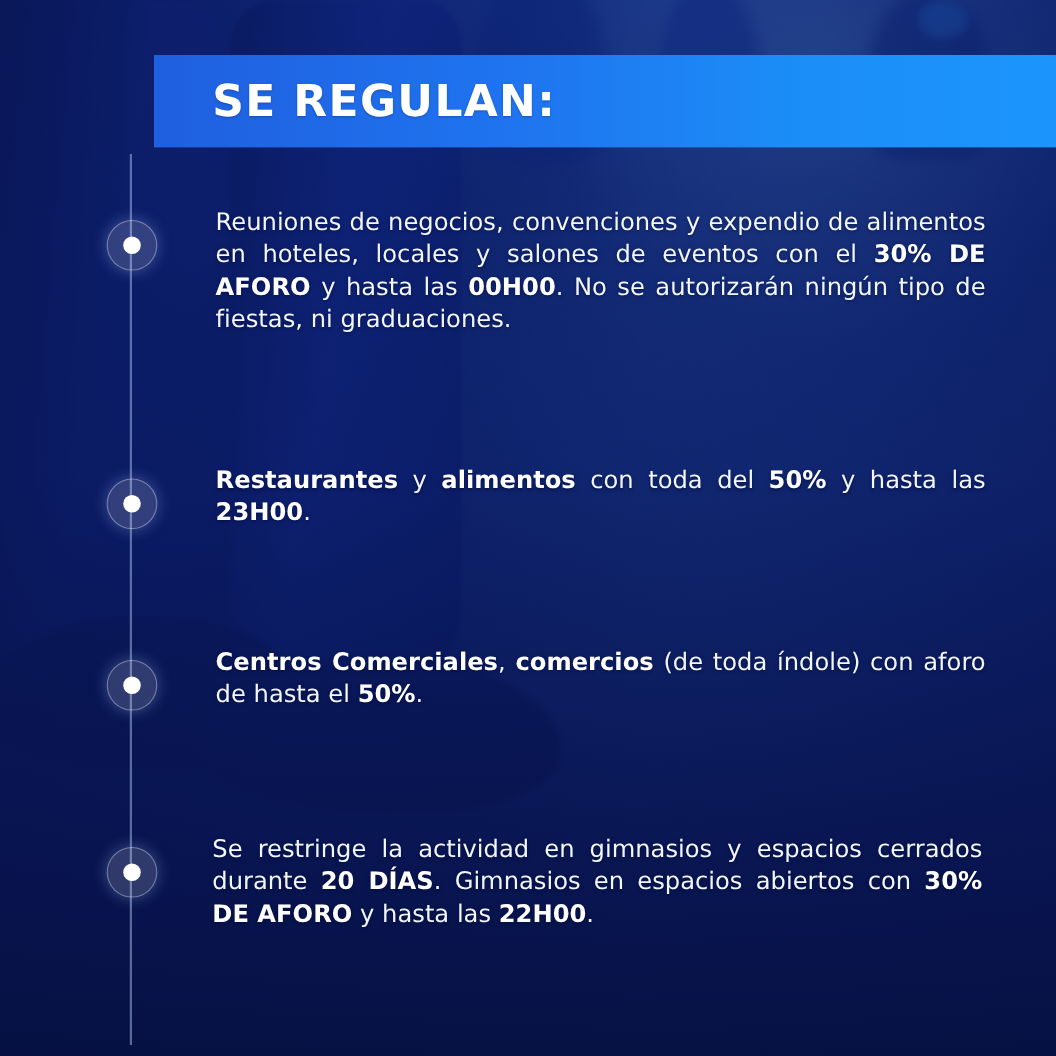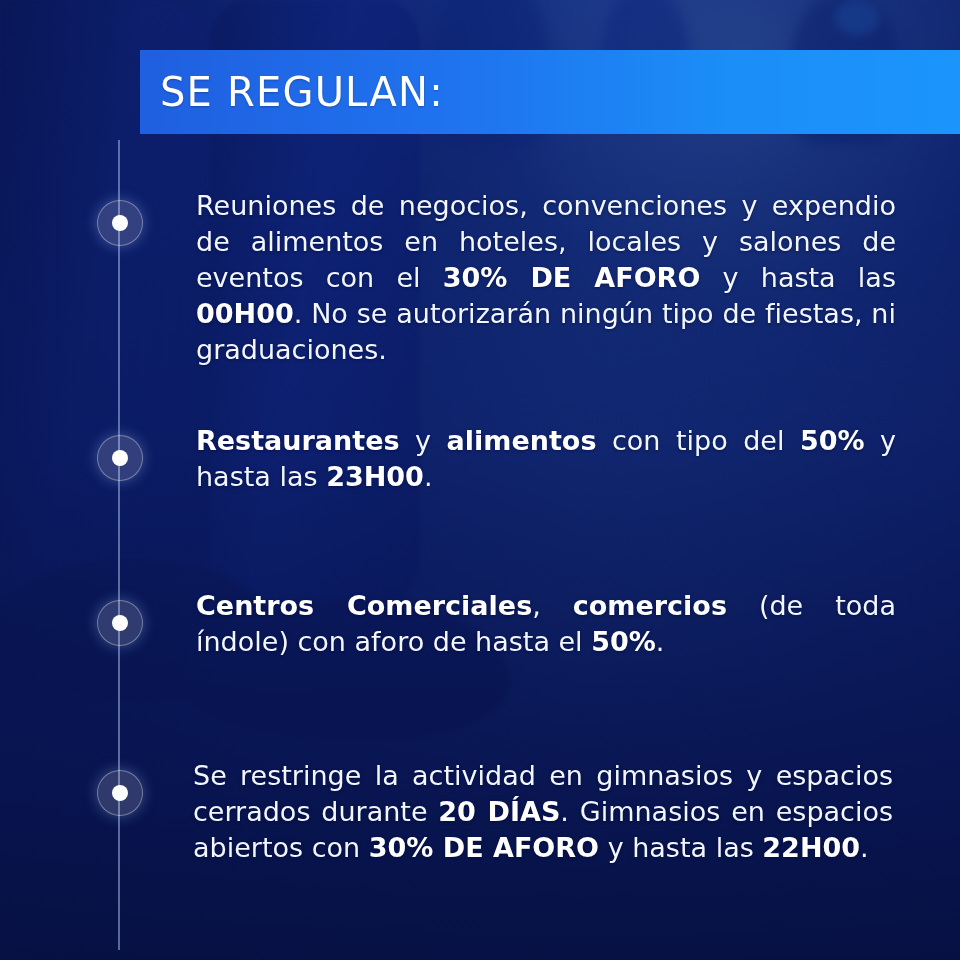--- a/index.html
+++ b/index.html
@@ -83,25 +83,26 @@
     top: 50px;
     width: 820px;
     height: 84px;
     background: linear-gradient(90deg, #1f5fe0 0%, #1f74ef 40%, #1b8ef7 72%, #1b95fb 100%);
     display: flex;
     align-items: center;
   }
   .header-title {
     color: #ffffff;
     font-family: "DejaVu Sans", sans-serif;
-    font-weight: normal;
+    font-weight: bold;
     font-size: 40px;
     letter-spacing: 1.2px;
-    padding-left: 20px;
+    padding-left: 34px;
     text-shadow: 0 1px 2px rgba(0,0,0,.25);
+    margin-left: 19px;
   }
 
   
   .items {
     position: absolute;
     left: 0;
     top: 178px;
     width: 960px;
   }
   .item {
@@ -123,21 +124,21 @@
   }
   .bullet::after {
     content: "";
     width: 16px;
     height: 16px;
     border-radius: 50%;
     background: #ffffff;
   }
   .item-text {
     color: #f2f6ff;
-    font-size: 27px;
+    font-size: 22px;
     line-height: 1.33;
     text-align: justify;
     text-shadow: 0 1px 3px rgba(0,10,50,.55);
   }
   .item-text b { font-weight: bold; color: #ffffff; }
 
   
   #item-1 .bullet { left: 97px; top: 12px; }
   #item-1 .item-text { position: absolute; left: 196px; top: 0; width: 700px; }
   #item-2 .bullet { left: 97px; top: 12px; }
@@ -177,21 +178,21 @@
 
   <div class="items">
 
     <div class="item" id="item-1">
       <div class="bullet"></div>
       <div class="item-text"><span>Reuniones de negocios, convenciones y expendio de alimentos en hoteles, locales y salones de eventos con el </span><b>30% DE AFORO</b><span> y hasta las </span><b>00H00</b><span>. No se autorizarán ningún tipo de fiestas, ni graduaciones.</span></div>
     </div>
 
     <div class="item" id="item-2">
       <div class="bullet"></div>
-      <div class="item-text"><b>Restaurantes</b><span> y </span><b>alimentos</b><span> con tipo del </span><b>50%</b><span> y hasta las </span><b>23H00</b><span>.</span></div>
+      <div class="item-text"><b>Restaurantes</b><span> y </span><b>alimentos</b><span> con toda del </span><b>50%</b><span> y hasta las </span><b>23H00</b><span>.</span></div>
     </div>
 
     <div class="item" id="item-3">
       <div class="bullet"></div>
       <div class="item-text"><b>Centros Comerciales</b><span>, </span><b>comercios</b><span> (de toda índole) con aforo de hasta el </span><b>50%</b><span>.</span></div>
     </div>
 
     <div class="item" id="item-4">
       <div class="bullet"></div>
       <div class="item-text"><span>Se restringe la actividad en gimnasios y espacios cerrados durante </span><b>20 DÍAS</b><span>. Gimnasios en espacios abiertos con </span><b>30% DE AFORO</b><span> y hasta las </span><b>22H00</b><span>.</span></div>

